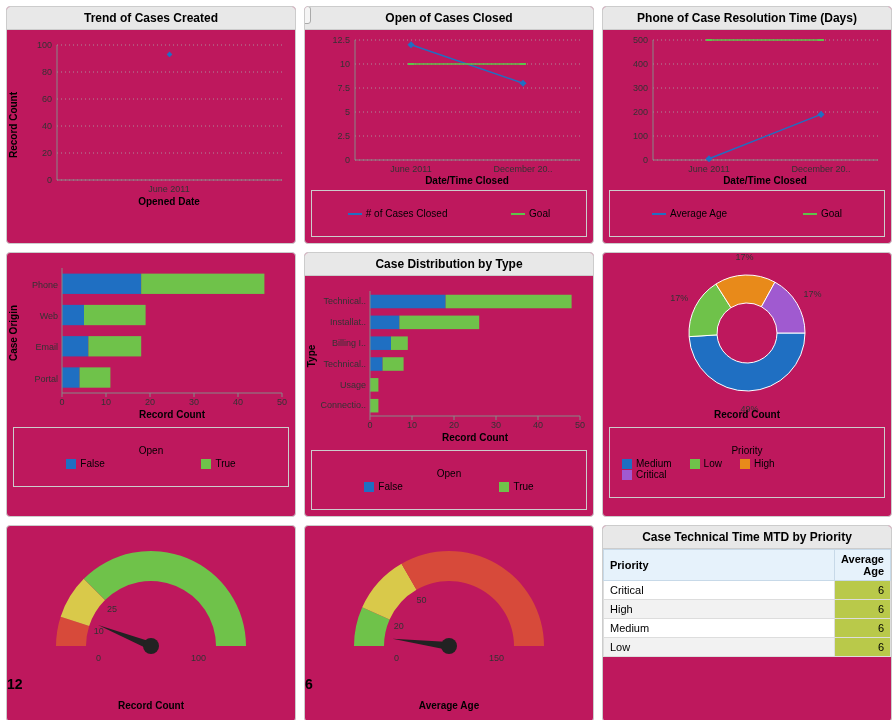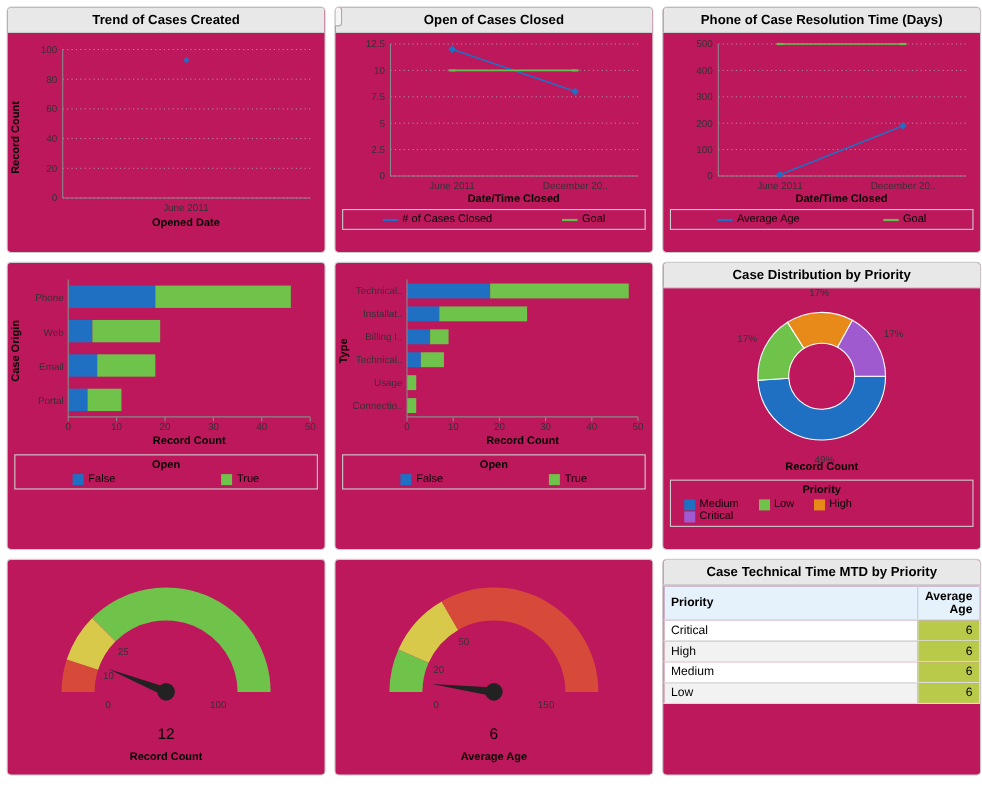--- a/index.html
+++ b/index.html
@@ -4,36 +4,36 @@
 <style>
   * { box-sizing: border-box; margin: 0; padding: 0; }
   body { font-family: Arial, Helvetica, sans-serif; font-size: 11px; background: #fff; width: 893px; }
   .dashboard { display: grid; grid-template-columns: 290px 290px 290px; gap: 8px; padding: 6px; }
   .panel { border: 1px solid #ccc; border-radius: 4px; background: #be185d; overflow: hidden; position: relative; }
   .panel-header { background: #e8e8e8; border-bottom: 1px solid #ccc; text-align: center; font-weight: bold; font-size: 12px; padding: 4px 0; }
   .panel-body { position: relative; }
   svg { display: block; }
   .axis-label { font-size: 10px; font-weight: bold; }
   .tick-label { font-size: 9px; fill: #333; }
-  .legend-box { border: 1px solid #ccc; margin: 4px 6px 20px 6px; padding: 3px 4px; font-size: 10px; }
-  .legend-title { text-align: center; font-weight: bold; font-size: 10px; margin-bottom: 2px; }
+  .legend-box { border: 1px solid #ccc; margin: 4px 6px 6px 6px; padding: 17px 4px; font-size: 10px; }
+  .legend-title { text-align: center; font-weight: normal; font-size: 10px; margin-bottom: 2px; }
   .legend-row { display: flex; justify-content: space-around; flex-wrap: wrap; }
   .legend-item { display: flex; align-items: center; gap: 4px; }
   .legend-swatch { width: 10px; height: 10px; display: inline-block; }
   .legend-line { width: 14px; height: 2px; display: inline-block; position: relative; }
   .legend-line::after { content:''; width:4px; height:4px; position:absolute; left:5px; top:-1px; transform: rotate(45deg); }
   .dropdown-btn { position: absolute; top: -1px; left: -12px; width: 18px; height: 18px; background: #f5f5f5; border:1px solid #aaa; border-radius:3px; display:flex; align-items:center; justify-content:center; font-size:9px; cursor:pointer; z-index:5;}
   .table { width: 100%; border-collapse: collapse; font-size: 11px; }
   .table th { background: #e6f2fb; border:1px solid #c7d9e8; padding: 3px 6px; font-weight: bold; text-align:left;}
   .table th.r { text-align:right; }
   .table td { border:1px solid #ddd; padding: 3px 6px; }
   .table tr:nth-child(even) td:first-child { background:#f2f2f2; }
   .table tr:nth-child(odd) td:first-child { background:#fff; }
   .age-cell { background: #b9c94a; text-align: right; width: 30px;}
-  .gauge-value { text-align:center; font-size:14px; font-weight:normal; }
+  .gauge-value { font-size:14px; font-weight:bold; }
   .gauge-label { text-align:center; font-size:10px; font-weight:bold; margin: 8px 0 10px 0;}
   .grid-dot { stroke: #aaa; stroke-dasharray: 1 3; stroke-width: 0.8; }
   .axis-line { stroke: #888; stroke-width: 1; }
 </style>
 </head>
 <body>
 
 <div class="dashboard">
 
   <div class="panel">
@@ -211,20 +211,21 @@
           <span class="legend-item">
               <span class="legend-swatch" style="background:#6fc24a;"></span>
               <span>True</span>
             </span>
         </div>
       </div>
     </div>
   </div>
 
   <div class="panel">
+    <div class="panel-header">Case Distribution by Type</div>
     <div class="panel-body">
       <svg width="288" height="170">
         <text x="10" y="80" transform="rotate(-90 10 80)" class="axis-label" text-anchor="middle">Type</text>
         <g id="ty_bars">
             <rect x="65" y="18.75" width="75.6" height="13.541666666666666" fill="#1f6fc2"></rect>
             <rect x="140.6" y="18.75" width="126.00000000000003" height="13.541666666666666" fill="#6fc24a"></rect>
             <text x="61" y="28.229166666666664" text-anchor="end" class="tick-label">Technical..</text>
             <rect x="65" y="39.58333333333333" width="29.400000000000006" height="13.541666666666666" fill="#1f6fc2"></rect>
             <rect x="94.4" y="39.58333333333333" width="79.79999999999998" height="13.541666666666666" fill="#6fc24a"></rect>
             <text x="61" y="49.06249999999999" text-anchor="end" class="tick-label">Installat..</text>
@@ -267,21 +268,20 @@
           <span class="legend-item">
               <span class="legend-swatch" style="background:#6fc24a;"></span>
               <span>True</span>
             </span>
         </div>
       </div>
     </div>
   </div>
 
   <div class="panel">
-    <div class="panel-header">Case Distribution by Priority</div>
     <div class="panel-body">
       <svg width="288" height="170">
         <g id="donut" transform="translate(144,80)">
             <path d="M 58 0 A 58 58 0 0 1 -57.88555024883975 3.6418501327001875 L -29.940801852848146 1.8837155858794075 A 30 30 0 0 0 30 0 Z" fill="#1f6fc2" stroke="#fff" stroke-width="1"></path>
             <path d="M -57.88555024883975 3.6418501327001875 A 58 58 0 0 1 -31.07795410878183 -48.971019679116864 L -16.074803849369914 -25.329837765060446 A 30 30 0 0 0 -29.940801852848146 1.8837155858794075 Z" fill="#6fc24a" stroke="#fff" stroke-width="1"></path>
             <path d="M -31.07795410878183 -48.971019679116864 A 58 58 0 0 1 27.941713097899466 -50.8257874425441 L 14.452610223051447 -26.289200401315913 A 30 30 0 0 0 -16.074803849369914 -25.329837765060446 Z" fill="#e88a1a" stroke="#fff" stroke-width="1"></path>
             <path d="M 27.941713097899466 -50.8257874425441 A 58 58 0 0 1 58 -1.4205902870109298e-14 L 30 -7.34788079488412e-15 A 30 30 0 0 0 14.452610223051447 -26.289200401315913 Z" fill="#a05ad0" stroke="#fff" stroke-width="1"></path>
           </g>
         <g id="donut_labels">
             <text x="146.38721768993776" y="158.9624985877956" text-anchor="middle" class="tick-label">49%</text>

